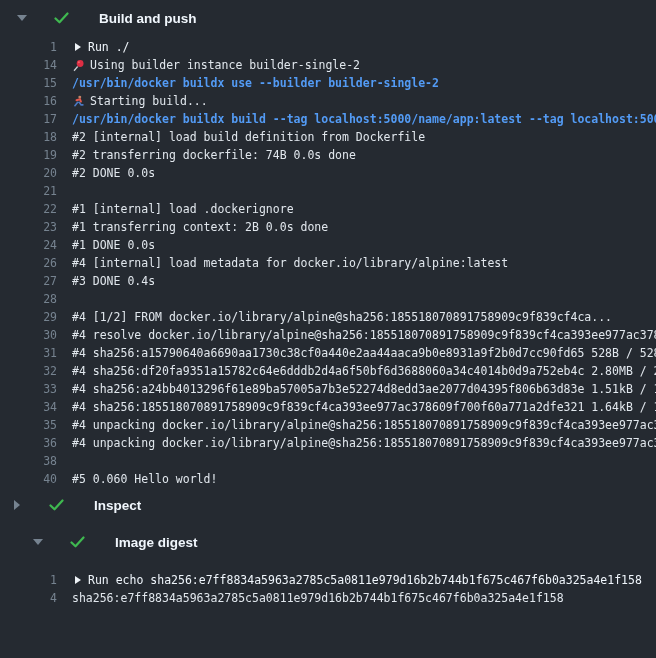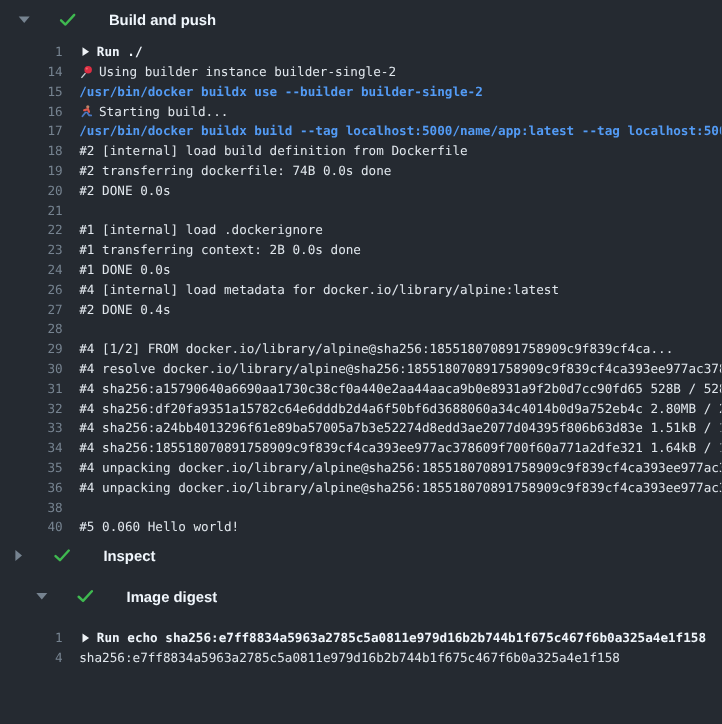--- a/index.html
+++ b/index.html
@@ -47,21 +47,21 @@
   .line-num {
     flex: 0 0 57px; text-align: right;
     color: #768390; cursor: pointer;
   }
   .line-content {
     margin-left: 15px; display: flex; align-items: center;
     white-space: pre; flex: 1 1 auto; overflow: hidden;
   }
   .line-text { white-space: pre; color: #e1e7ed; }
   .log-line.cmd .line-text   { color: #539bf5; font-weight: 700; }
-  .log-line.group .line-text { color: #f0f6fc; font-weight: 700; }
+  .log-line.group .line-text { color: #f0f6fc; font-weight: 400; }
   .run-arrow {
     width: 0; height: 0; cursor: pointer;
     border-top: 4.5px solid transparent; border-bottom: 4.5px solid transparent;
     border-left: 6px solid #eef2f6;
     margin: 0 7px 0 3px; flex: 0 0 auto;
   }
   .emoji-ico { width: 13px; height: 13px; margin-right: 5px; flex: 0 0 auto; }
 </style>
 </head>
 <body>
@@ -163,21 +163,21 @@
   </div>
         <div class="log-line">
     <span class="line-num">26</span>
     <span class="line-content">
       <span class="line-text">#4 [internal] load metadata for docker.io/library/alpine:latest</span>
     </span>
   </div>
         <div class="log-line">
     <span class="line-num">27</span>
     <span class="line-content">
-      <span class="line-text">#2 DONE 0.4s</span>
+      <span class="line-text">#3 DONE 0.4s</span>
     </span>
   </div>
         <div class="log-line">
     <span class="line-num">28</span>
     <span class="line-content">
       <span class="line-text"></span>
     </span>
   </div>
         <div class="log-line">
     <span class="line-num">29</span>

